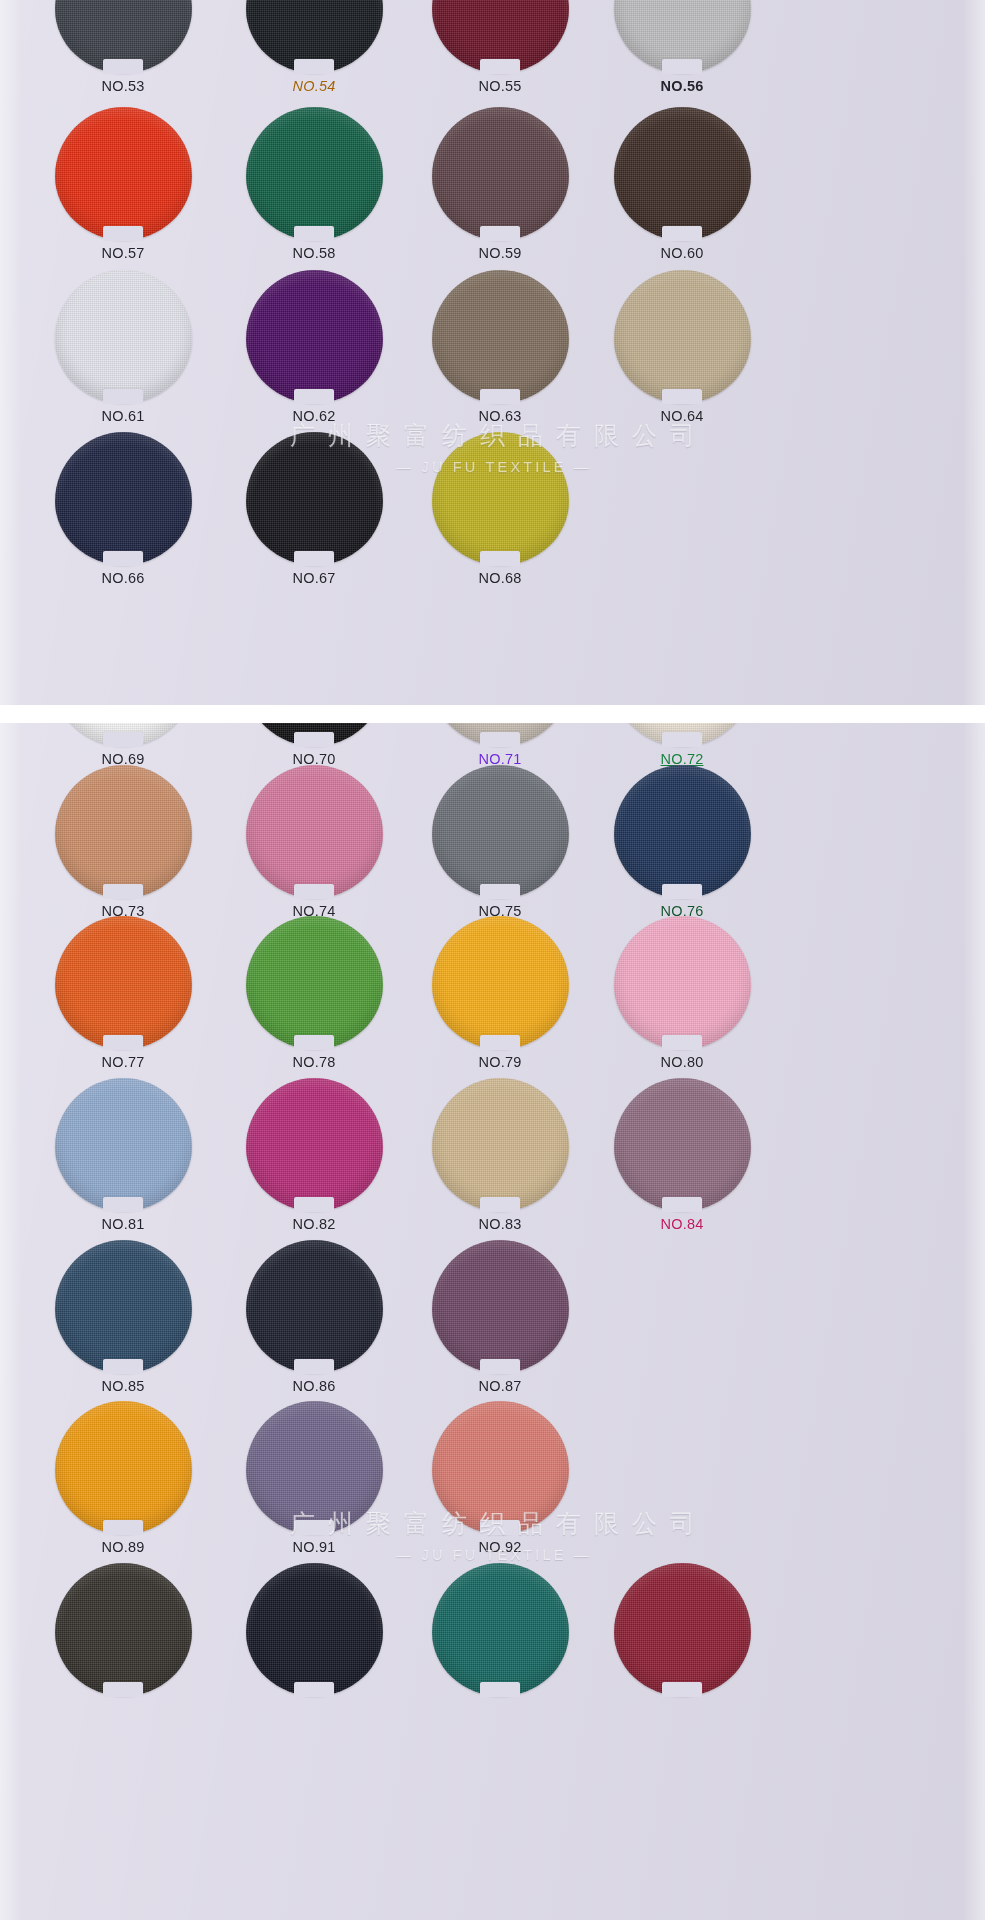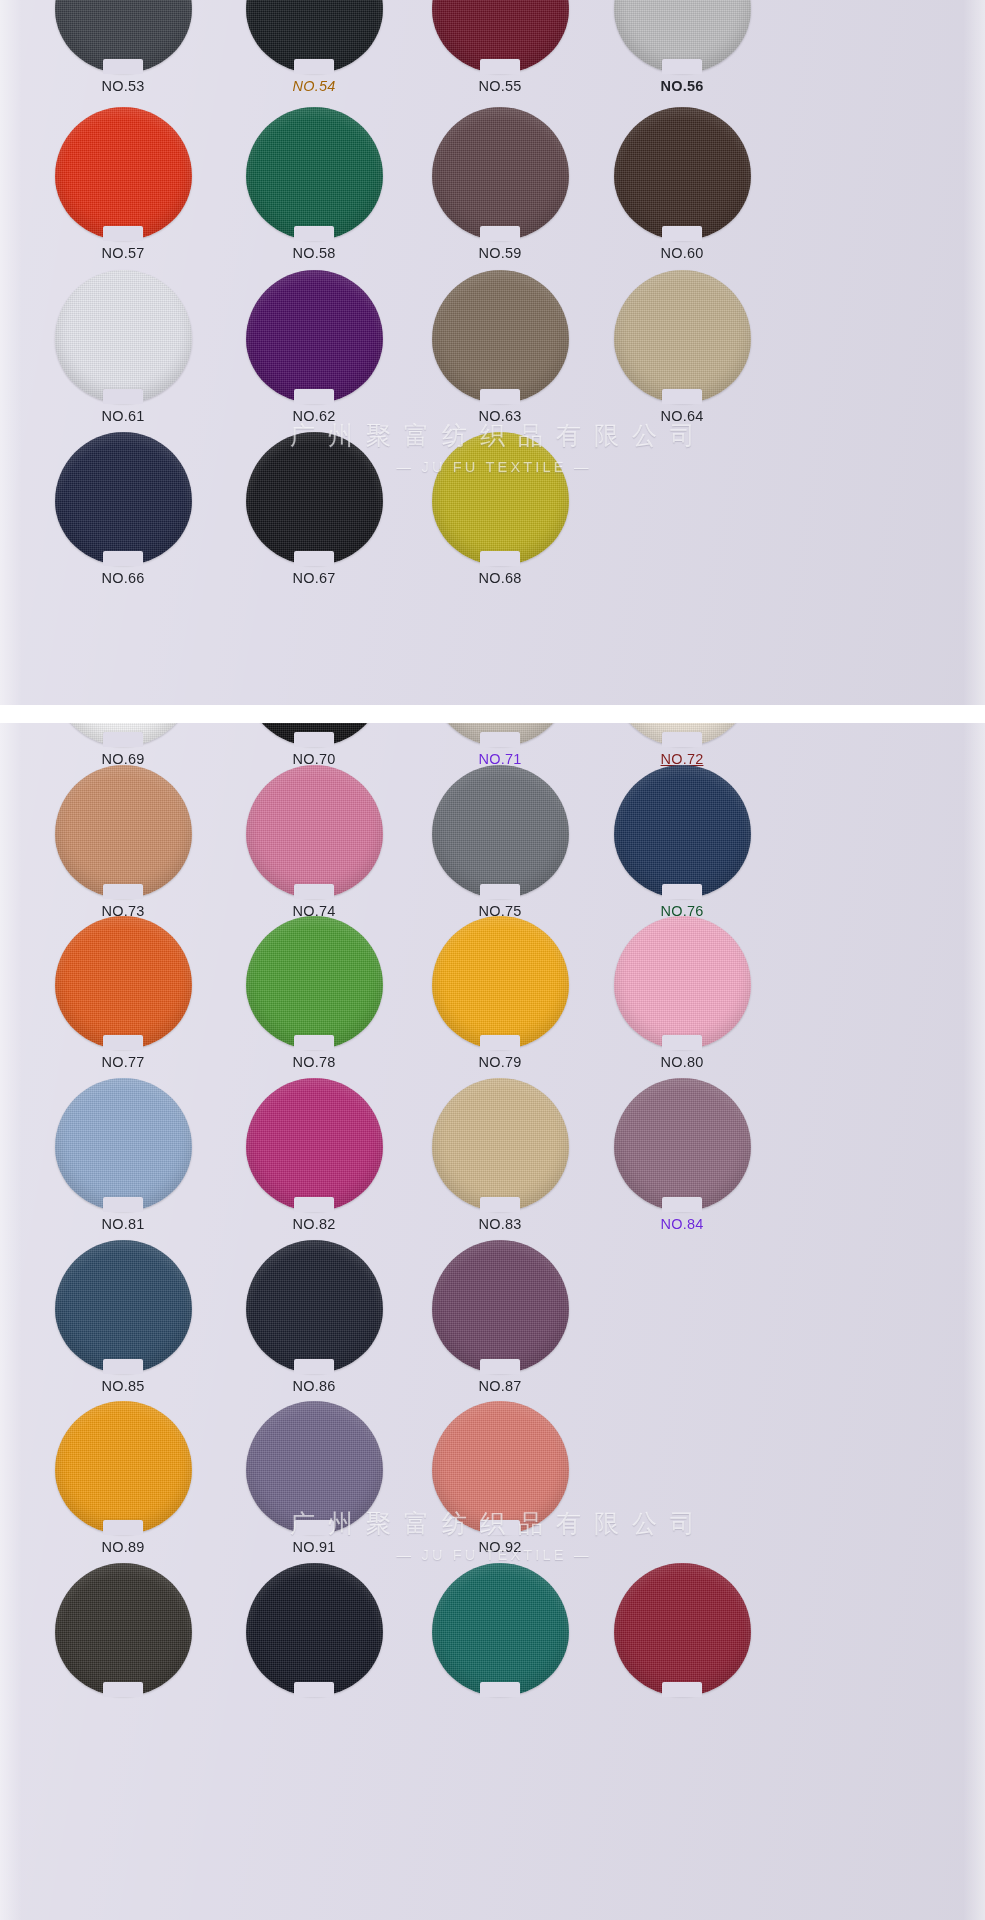--- a/index.html
+++ b/index.html
@@ -310,21 +310,21 @@
           <div class="disc" style="background-color: rgb(198, 189, 178);"></div>
           <div class="notch" style="background: rgb(222, 219, 232);"></div>
         </div>
         <div class="label" style="color: #6d28d9;">NO.71</div>
       </div>
       <div class="cell">
         <div class="disc-wrap">
           <div class="disc" style="background-color: rgb(232, 223, 210);"></div>
           <div class="notch" style="background: rgb(222, 219, 232);"></div>
         </div>
-        <div class="label" style="color: #7f1d1d; text-decoration: underline;">NO.72</div>
+        <div class="label" style="color: #15803d; text-decoration: underline;">NO.72</div>
       </div>
     </div>
 
     <div class="row" style="top:42px">
       <div class="cell">
         <div class="disc-wrap">
           <div class="disc" style="background-color: rgb(201, 141, 104);"></div>
           <div class="notch" style="background: rgb(222, 219, 232);"></div>
         </div>
         <div class="label" style="color: rgb(35, 36, 44);">NO.73</div>
@@ -403,21 +403,21 @@
           <div class="disc" style="background-color: rgb(206, 182, 140);"></div>
           <div class="notch" style="background: rgb(222, 219, 232);"></div>
         </div>
         <div class="label" style="color: rgb(35, 36, 44);">NO.83</div>
       </div>
       <div class="cell">
         <div class="disc-wrap">
           <div class="disc" style="background-color: rgb(142, 106, 128);"></div>
           <div class="notch" style="background: rgb(222, 219, 232);"></div>
         </div>
-        <div class="label" style="color: #6d28d9;">NO.84</div>
+        <div class="label" style="color: #be185d;">NO.84</div>
       </div>
     </div>
 
     <div class="row" style="top:517px">
       <div class="cell">
         <div class="disc-wrap">
           <div class="disc" style="background-color: rgb(43, 72, 100);"></div>
           <div class="notch" style="background: rgb(222, 219, 232);"></div>
         </div>
         <div class="label" style="color: rgb(35, 36, 44);">NO.85</div>

